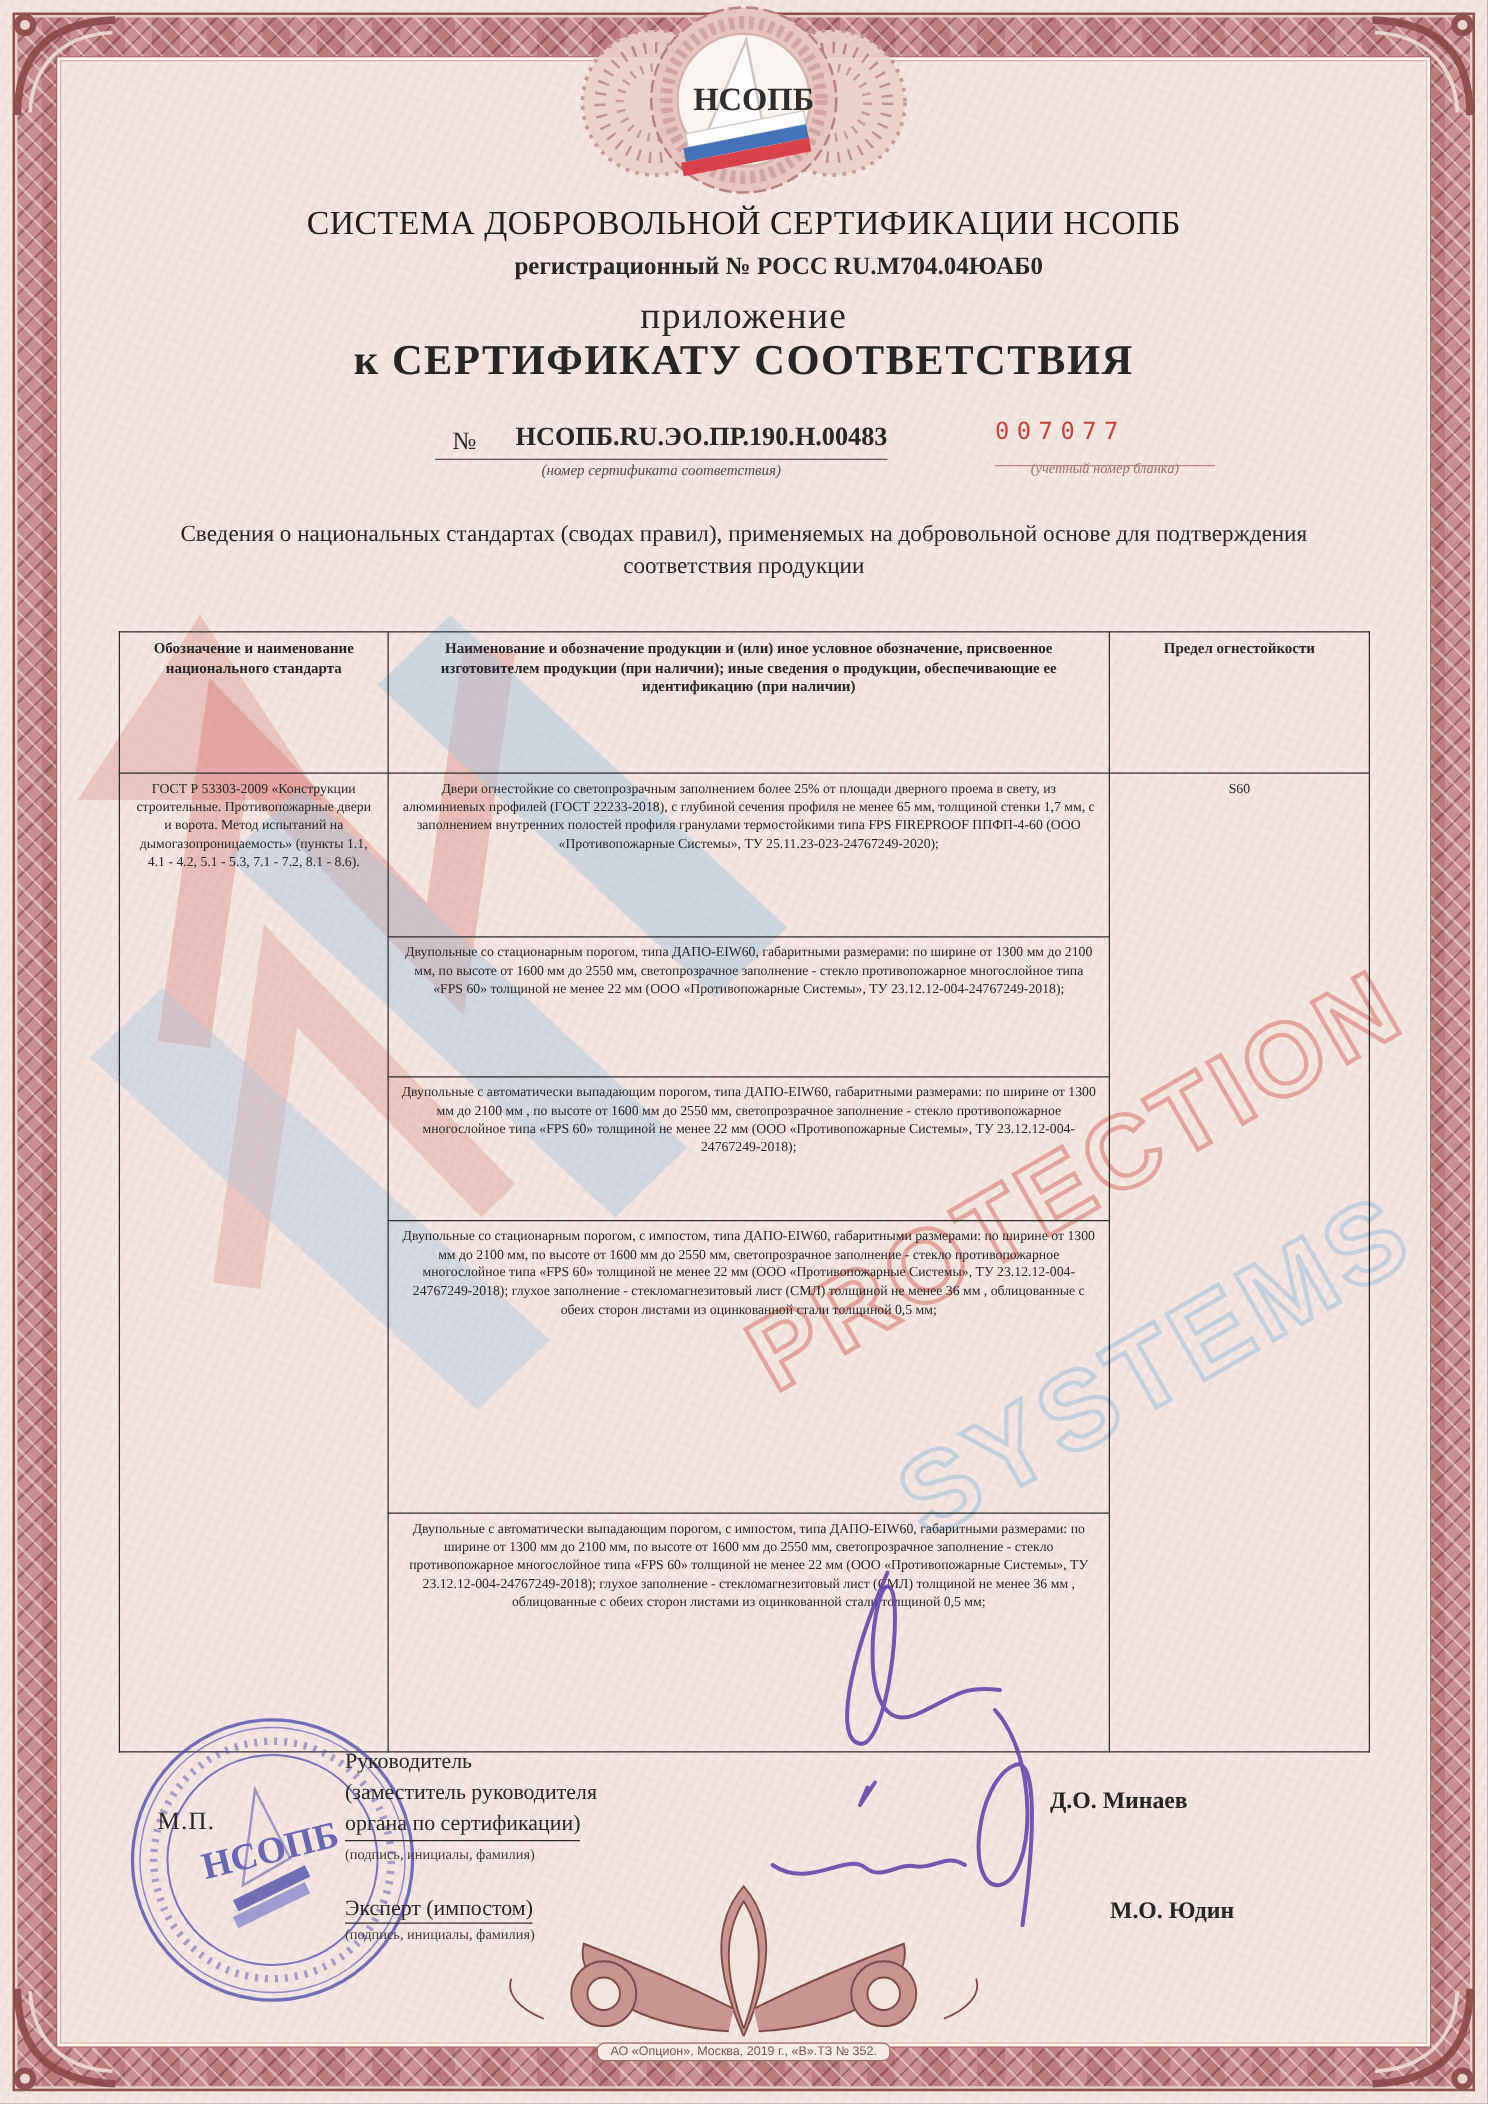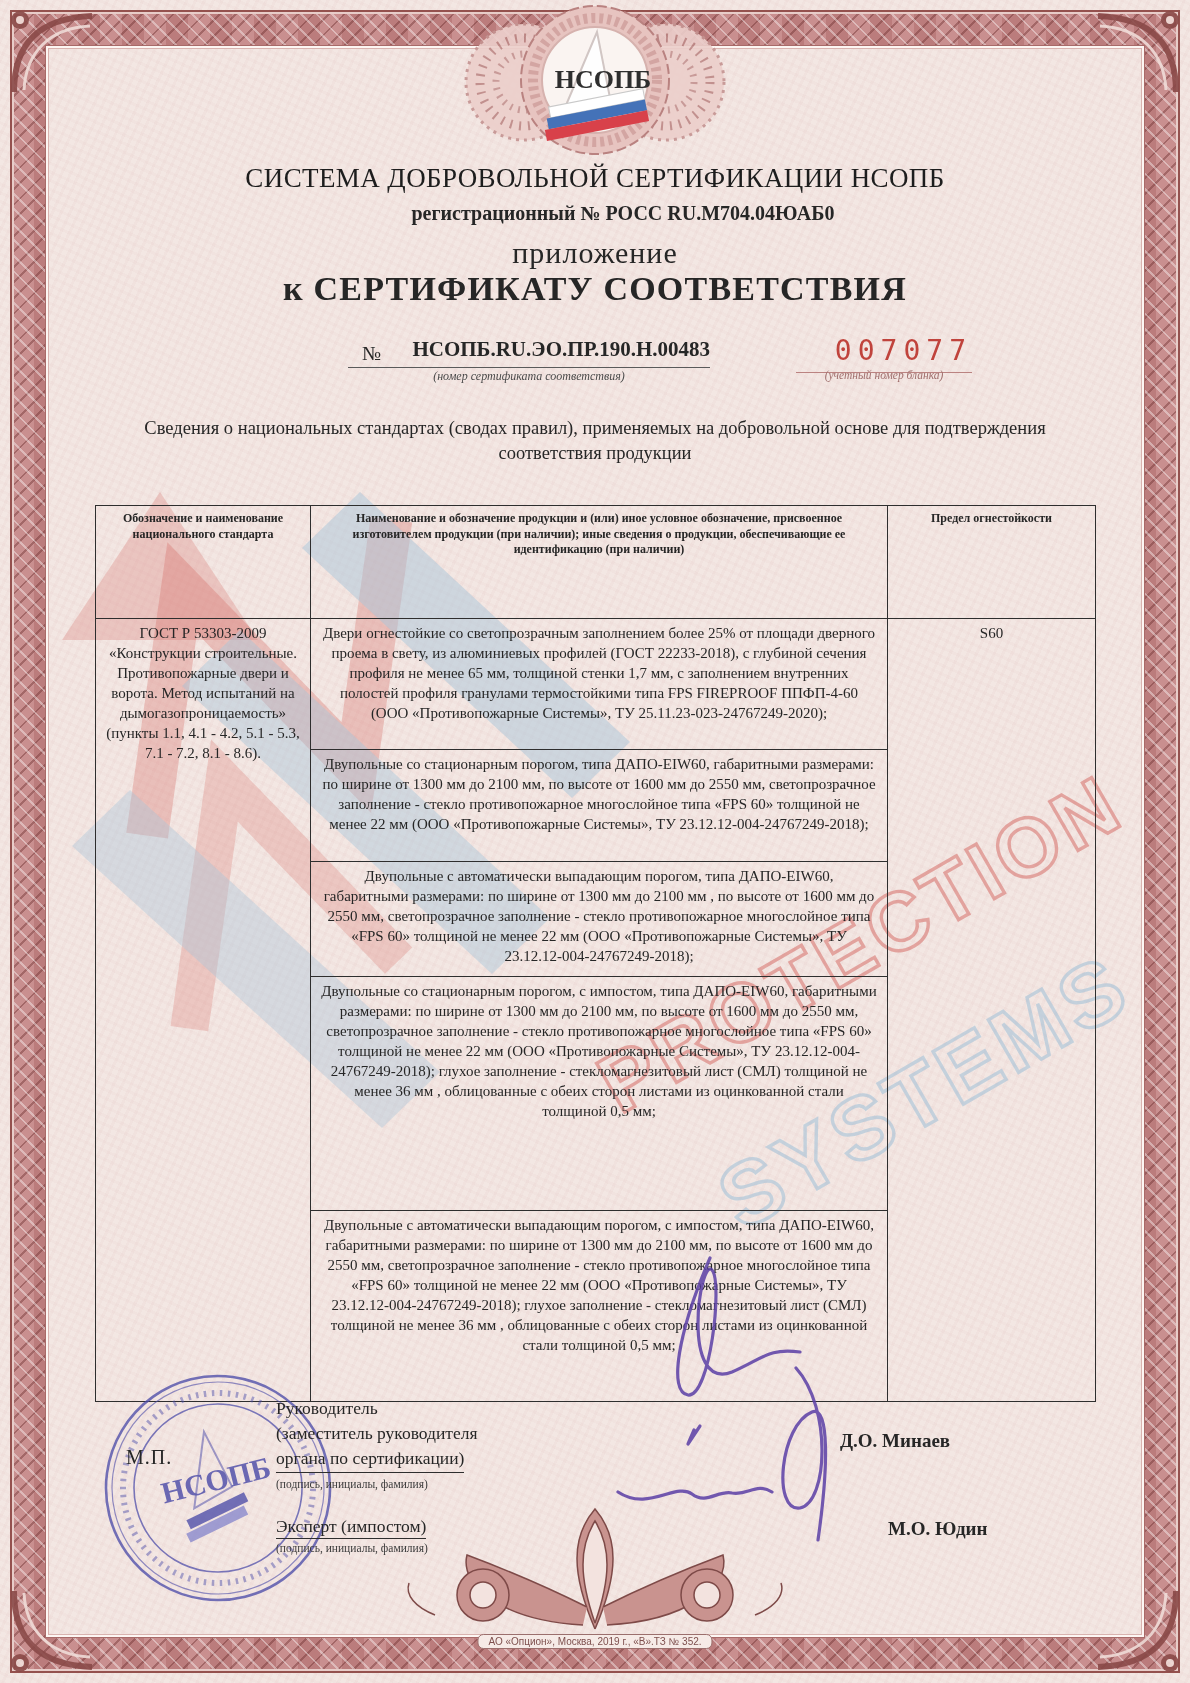--- a/index.html
+++ b/index.html
@@ -40,30 +40,30 @@
   .abs{position:absolute;}
   .centered{left:0; width:100%; text-align:center;}
   .sys-title{top:163px; font-size:27px; letter-spacing:.4px; color:#1d1d1d;}
   .reg-line{top:202px; font-size:20px; font-weight:bold;padding-left:28px;}
   .app-line{top:236px; font-size:30px; letter-spacing:1px;}
   .cert-title{top:270px; font-size:34px; font-weight:bold; letter-spacing:1.2px;}
   .num-sign{left:362px; top:342px; font-size:20px;}
   .cert-num{left:348px; top:337px; width:362px; text-align:right; font-size:21px; font-weight:bold;
             border-bottom:1.5px solid #5a5a5a; padding-bottom:5px;}
   .cert-num-caption{left:348px; top:369px; width:362px; text-align:center; font-size:12px; font-style:italic; color:#4a4a4a;}
-  .blank-num{left:796px; top:334px; width:176px; text-align:right; font-size:28px; letter-spacing:6px;
+  .blank-num{left:796px; top:334px; width:176px; text-align:left; font-size:19px; letter-spacing:6px;
              color:#c0433c; font-family:"DejaVu Sans Mono", monospace;
-             border-bottom:1.5px solid #bb8381; padding-bottom:5px;}
+             border-bottom:1.5px solid #bb8381; padding-bottom:16px;}
   .blank-num-caption{left:796px; top:369px; width:176px; text-align:center; font-size:11.5px; font-style:italic; color:#a06f6d;}
   .intro{top:416px; left:95px; width:1000px; text-align:center; font-size:18.5px; line-height:1.35;}
   
   table.std{position:absolute; top:505px; left:95px; width:1000px; border-collapse:collapse; z-index:2; table-layout:fixed;}
   table.std th, table.std td{border:1.4px solid #2e2e2e; padding:5px 10px; vertical-align:top; text-align:center;}
   table.std th{font-weight:bold; font-size:12px; line-height:1.3;}
-  table.std td{font-size:15px; line-height:1.33;margin-top:38px;}
+  table.std td{font-size:11px; line-height:1.33;margin-top:38px;}
   td.std-name{font-size:17px; line-height:1.34; padding-top:10px;}
   td.limit{font-size:16.5px; padding-top:8px;}
   td.prod{padding-top:8px;}
   td.r4{padding-bottom:56px;}
   td.r5{padding-top:22px;}
   
   .watermark{position:absolute; inset:0; z-index:1; pointer-events:none;}
   
   .sig-zone{position:absolute; inset:0; z-index:5; pointer-events:none;}
   .mp{left:126px; top:1446px; font-size:20px; letter-spacing:1px;}

